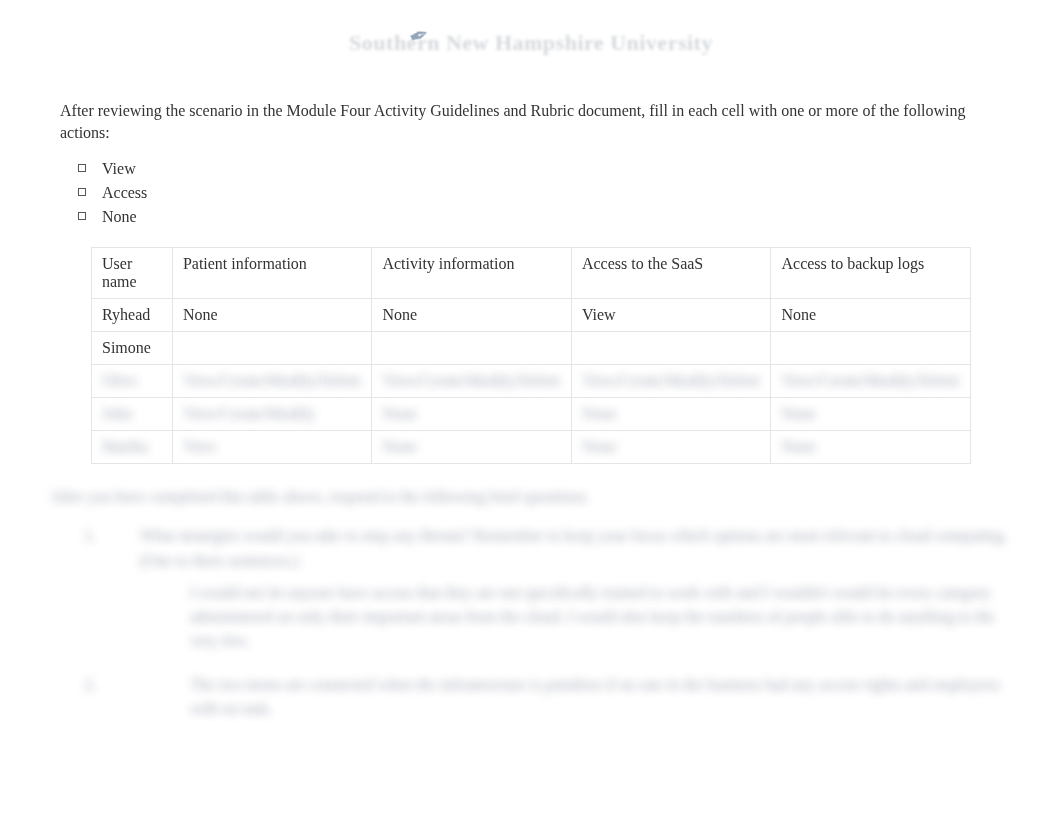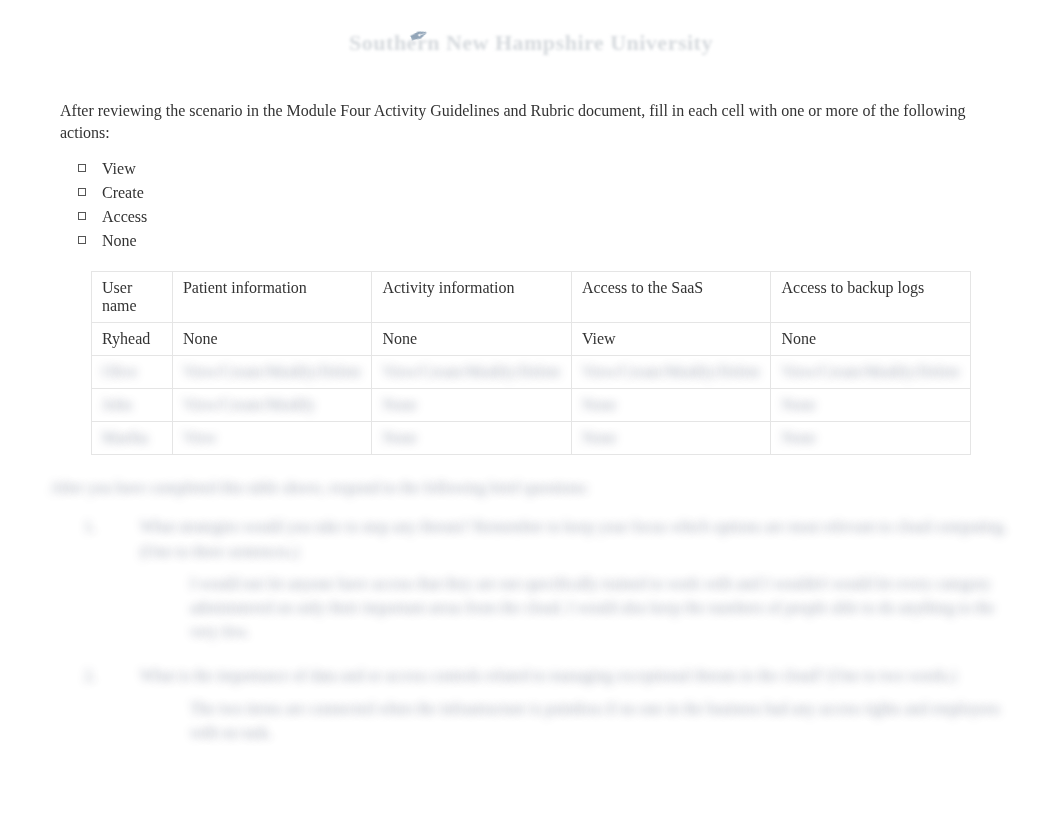--- a/index.html
+++ b/index.html
@@ -100,21 +100,20 @@
 
 <div class="logo-area">
   <span class="logo-icon">✒</span>
   <span class="logo-text">Southern New Hampshire University</span>
 </div>
 
 <p class="intro">After reviewing the scenario in the Module Four Activity Guidelines and Rubric document, fill in each cell with one or more of the following actions:</p>
 
 <ul class="actions">
   <li>View</li>
-  <li>Create</li>
   <li>Access</li>
   <li>None</li>
 </ul>
 
 <table class="perm">
   <thead>
     <tr>
       <th>User name</th>
       <th>Patient information</th>
       <th>Activity information</th>
@@ -122,20 +121,27 @@
       <th>Access to backup logs</th>
     </tr>
   </thead>
   <tbody id="perm-body">
       <tr>
         <td>Ryhead</td>
         <td>None</td>
         <td>None</td>
         <td>View</td>
         <td>None</td>
+      </tr>
+      <tr>
+        <td>Simone</td>
+        <td></td>
+        <td></td>
+        <td></td>
+        <td></td>
       </tr>
       <tr class="blur">
         <td>Olive</td>
         <td>View/Create/Modify/Delete</td>
         <td>View/Create/Modify/Delete</td>
         <td>View/Create/Modify/Delete</td>
         <td>View/Create/Modify/Delete</td>
       </tr>
       <tr class="blur">
         <td>John</td>
@@ -155,16 +161,15 @@
 </table>
 
 <p class="follow blur">After you have completed this table above, respond to the following brief questions:</p>
 
 <ol class="q">
   <li class="blur">
     <span>What strategies would you take to stop any threats? Remember to keep your focus which options are most relevant to cloud computing. (One to three sentences.)</span>
     <div class="answer">I would not let anyone have access that they are not specifically trained to work with and I wouldn't would let every category administered on only their important areas from the cloud. I would also keep the numbers of people able to do anything to the very few.</div>
   </li>
   <li class="blur">
-    <span>What is the importance of data and or access controls related to managing exceptional threats in the cloud? (One to two words.)</span>
     <div class="answer">The two items are connected when the infrastructure is pointless if no one in the business had any access rights and employees with no task.</div>
   </li>
 </ol>
 
 </body></html>

